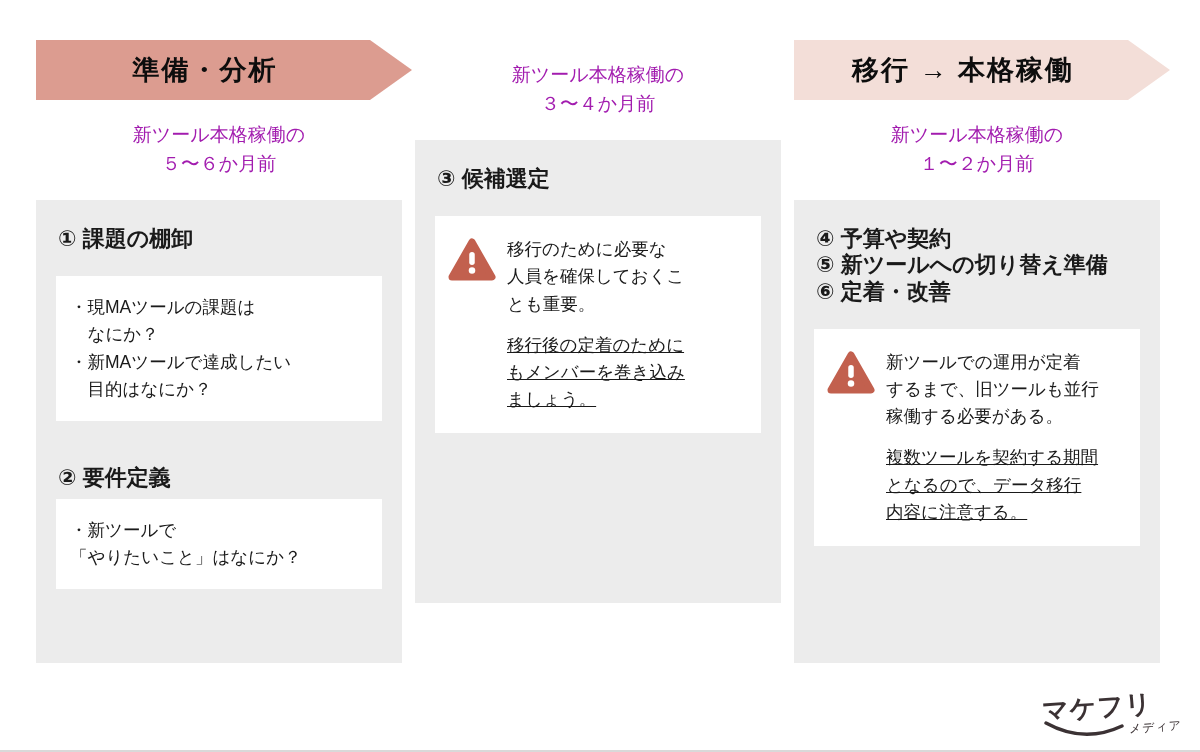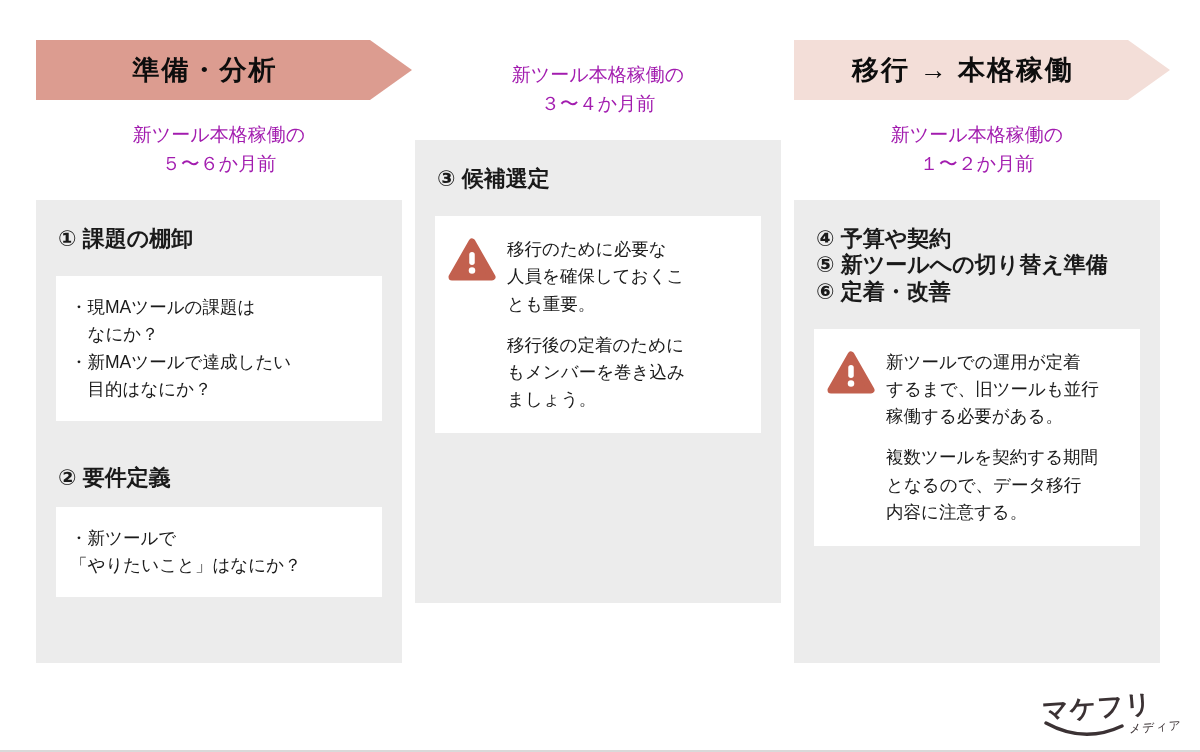--- a/index.html
+++ b/index.html
@@ -25,24 +25,24 @@
     margin-top:21px;background:#ececec;height:463px;
     padding:26px 20px;box-sizing:border-box;
   }
   .itemh{font-size:22px;font-weight:bold;margin-left:2px;line-height:1.2;}
   .card{
     background:#ffffff;padding:18px 14px;font-size:17.5px;line-height:1.55;
   }
   .pre{white-space:pre-line;}
   .card.with-icon{display:flex;align-items:flex-start;gap:10px;padding:20px 12px;}
   .warn-icon{flex:0 0 auto;width:50px;height:46px;}
-  .para2{margin-top:14px;}
+  .para2{margin-top:14px;text-decoration:underline;}
   .mt24{margin-top:24px;}
   .mt26{margin-top:44px;}
-  .mt16{margin-top:16px;}
+  .mt16{margin-top:8px;}
   .mt38{}
   .logo{position:absolute;right:16px;bottom:4px;width:160px;height:58px;}
   .logo-main{
     position:absolute;left:18px;top:2px;font-size:26px;font-weight:bold;
     color:#3b3234;transform:rotate(-4deg);letter-spacing:1px;
   }
   .logo-arc{position:absolute;left:14px;top:32px;}
   .logo-sub{
     position:absolute;right:2px;bottom:10px;font-size:12px;color:#3b3234;
     transform:rotate(-4deg);letter-spacing:1px;

